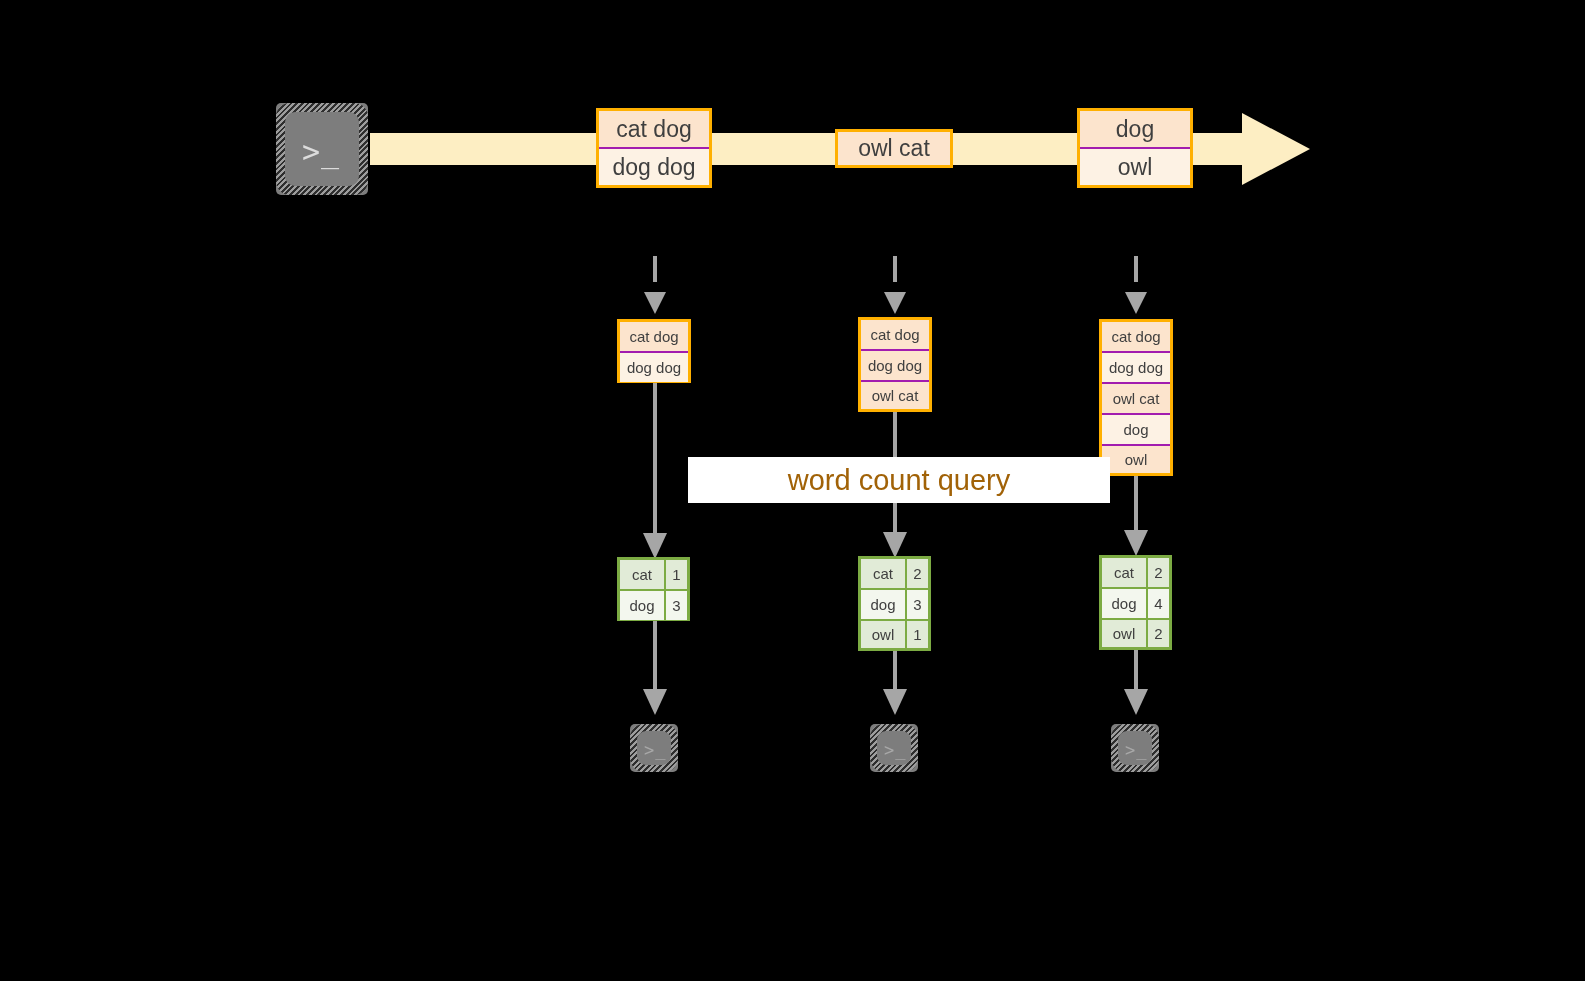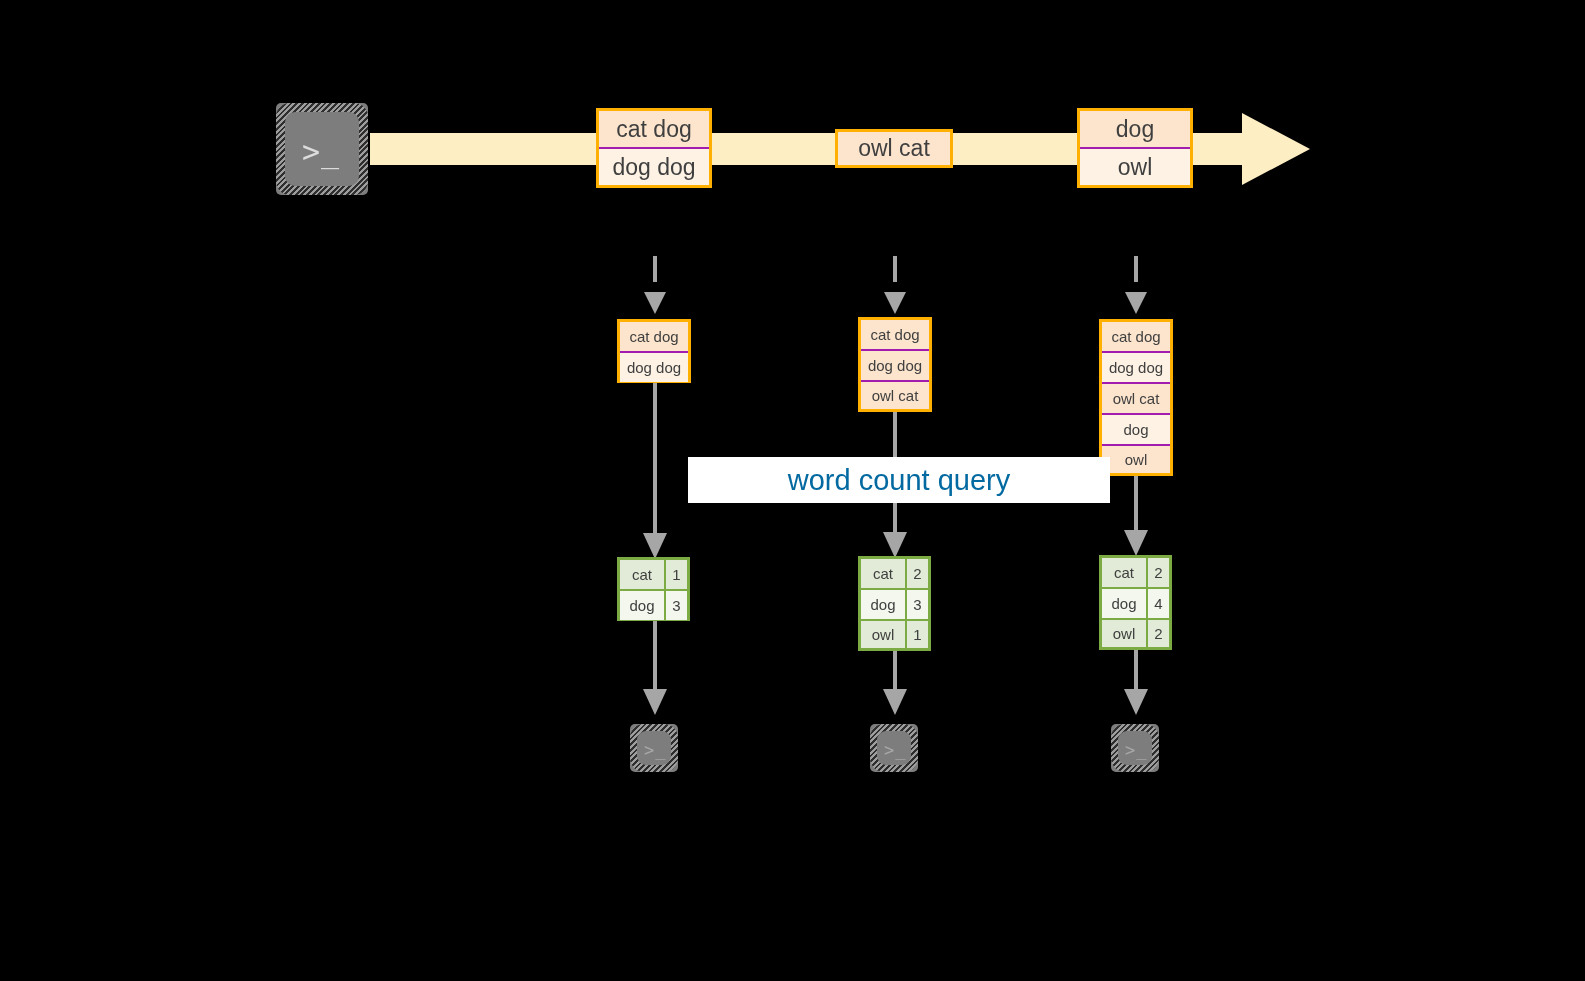--- a/index.html
+++ b/index.html
@@ -40,21 +40,21 @@
   .tbl-cell{box-sizing:border-box;display:flex;align-items:center;justify-content:center;
        background:#f3f7ee;color:#3f3f3f;}
   .tbl-cell.k{border-right:2px solid #7cab43;}
 
   
   .conn{position:absolute;}
   .conn svg{display:block;overflow:visible;}
 
   
   .band{position:absolute;background:#ffffff;display:flex;align-items:center;justify-content:center;}
-  .band span{color:#0369a1;white-space:nowrap;}
+  .band span{color:#a16207;white-space:nowrap;}
 </style>
 </head>
 <body>
 
 <div id="stage">
 
   <div class="stream" style="left:370px;top:113px;">
     <svg width="940" height="72" viewBox="0 0 940 72">
       <polygon points="0,20 872,20 872,0 940,36 872,72 872,52 0,52" fill="#fdeec3"></polygon>
     </svg>

